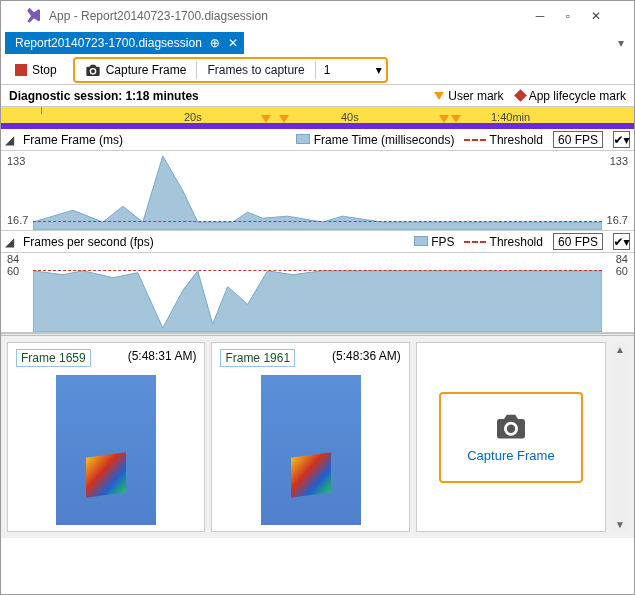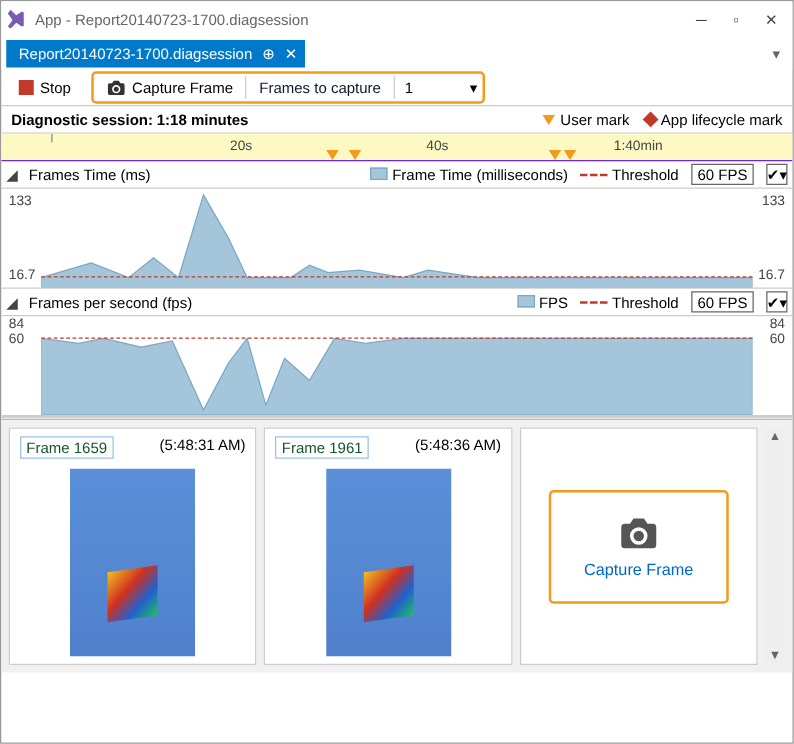--- a/index.html
+++ b/index.html
@@ -1,17 +1,17 @@
 <!DOCTYPE html>
 <html><head>
 <meta charset="utf-8">
 <style>
 * { margin: 0; padding: 0; box-sizing: border-box; font-family: "Segoe UI", Arial, sans-serif; font-size: 12px; }
 body { background: #fff; width: 635px; height: 595px; overflow: hidden; border: 1px solid #999; }
-.titlebar { display: flex; align-items: center; height: 30px; padding: 0 3px; background: #fff; }
+.titlebar { display: flex; align-items: center; height: 30px; padding: 0 24px; background: #fff; }
 .titlebar .logo { width: 18px; height: 18px; margin-right: 6px; }
 .titlebar .title { color: #666; flex: 1; }
 .titlebar .winbtn { width: 28px; height: 22px; display: flex; align-items: center; justify-content: center; color: #444; cursor: pointer; font-family: Arial; }
 .tabbar { display: flex; align-items: center; background: #fff; height: 24px; padding-left: 4px; }
 .tab { background: #0079cb; color: #fff; height: 22px; display: flex; align-items: center; padding: 0 6px 0 10px; font-size: 11px; }
 .tab .pin, .tab .close { margin-left: 8px; cursor: pointer; }
 .tabbar .menu { margin-left: auto; margin-right: 10px; color: #666; cursor: pointer; }
 .toolbar { display: flex; align-items: center; height: 30px; padding: 0 8px; border-bottom: 1px solid #ccc; gap: 10px; }
 .stopbtn { display: flex; align-items: center; gap: 5px; padding: 2px 6px; cursor: pointer; }
 .stopbtn .sq { width: 12px; height: 12px; background: #c0392b; }
@@ -19,21 +19,21 @@
 .capture-btn { display: flex; align-items: center; gap: 5px; padding: 0 10px; height: 100%; cursor: pointer; }
 .divider { width: 1px; background: #ccc; height: 18px; }
 .frames-label { padding: 0 10px; color: #0f172a; }
 .frames-select { display: flex; align-items: center; padding: 0 4px 0 8px; width: 70px; justify-content: space-between; height: 100%; cursor: pointer; }
 .diag-row { display: flex; align-items: center; height: 22px; padding: 0 8px; border-bottom: 1px solid #ccc; justify-content: space-between; }
 .diag-row .left { font-weight: 600; display: flex; gap: 3px; }
 .diag-row .legend { margin-left: auto; display: flex; gap: 12px; align-items: center; }
 .mark { display: flex; align-items: center; gap: 4px; font-size: 11px; }
 .mark .tri { width: 0; height: 0; border-left: 5px solid transparent; border-right: 5px solid transparent; border-top: 8px solid #f29a1a; }
 .mark .dia { width: 9px; height: 9px; background: #c0392b; transform: rotate(45deg); }
-.ruler { position: relative; height: 22px; border-bottom: 1px solid #6d28d9; background: #fef9c3; }
+.ruler { position: relative; height: 22px; border-bottom: 6px solid #6d28d9; background: #fde047; }
 .ruler .tick { position: absolute; top: 0; height: 7px; border-left: 1px solid #888; }
 .ruler .label { position: absolute; top: 4px; font-size: 11px; color: #444; }
 .ruler .rtri { position: absolute; bottom:0; width:0; height:0; border-left: 5px solid transparent; border-right: 5px solid transparent; border-top: 8px solid #f29a1a; }
 .chart-header { display: flex; align-items: center; height: 22px; padding: 0 4px; border-bottom: 1px solid #ccc; gap: 6px; }
 .chart-header .collapse { width: 12px; cursor: pointer; color: #444; }
 .chart-header .name { font-weight: 400; }
 .chart-header .legend2 { margin-left: auto; display: flex; align-items: center; gap: 10px; }
 .swatch { width: 14px; height: 10px; display: inline-block; }
 .swatch.blue { background: #a4c5da; border: 1px solid #7aa8c4; }
 .dashline { width: 22px; border-top: 2px dashed #c0392b; display:inline-block; vertical-align: middle; }
@@ -122,21 +122,21 @@
   <span class="label" style="left:340px">40s</span>
   <span class="label" style="left:490px">1:40min</span>
   <span class="rtri" style="left:260px"></span>
   <span class="rtri" style="left:278px"></span>
   <span class="rtri" style="left:438px"></span>
   <span class="rtri" style="left:450px"></span>
 </div>
 
 <div class="chart-header">
   <span class="collapse">◢</span>
-  <span class="name">Frames Time (ms)</span>
+  <span class="name">Frame Frame (ms)</span>
   <div class="legend2">
     <span><span class="swatch blue"></span> <span>Frame Time (milliseconds)</span></span>
     <span><span class="dashline"></span> <span>Threshold</span></span>
     <div class="fps-select">
         <span>60 FPS</span>
       </div>
     <div class="fps-check">✔▾</div>
   </div>
 </div>
 

